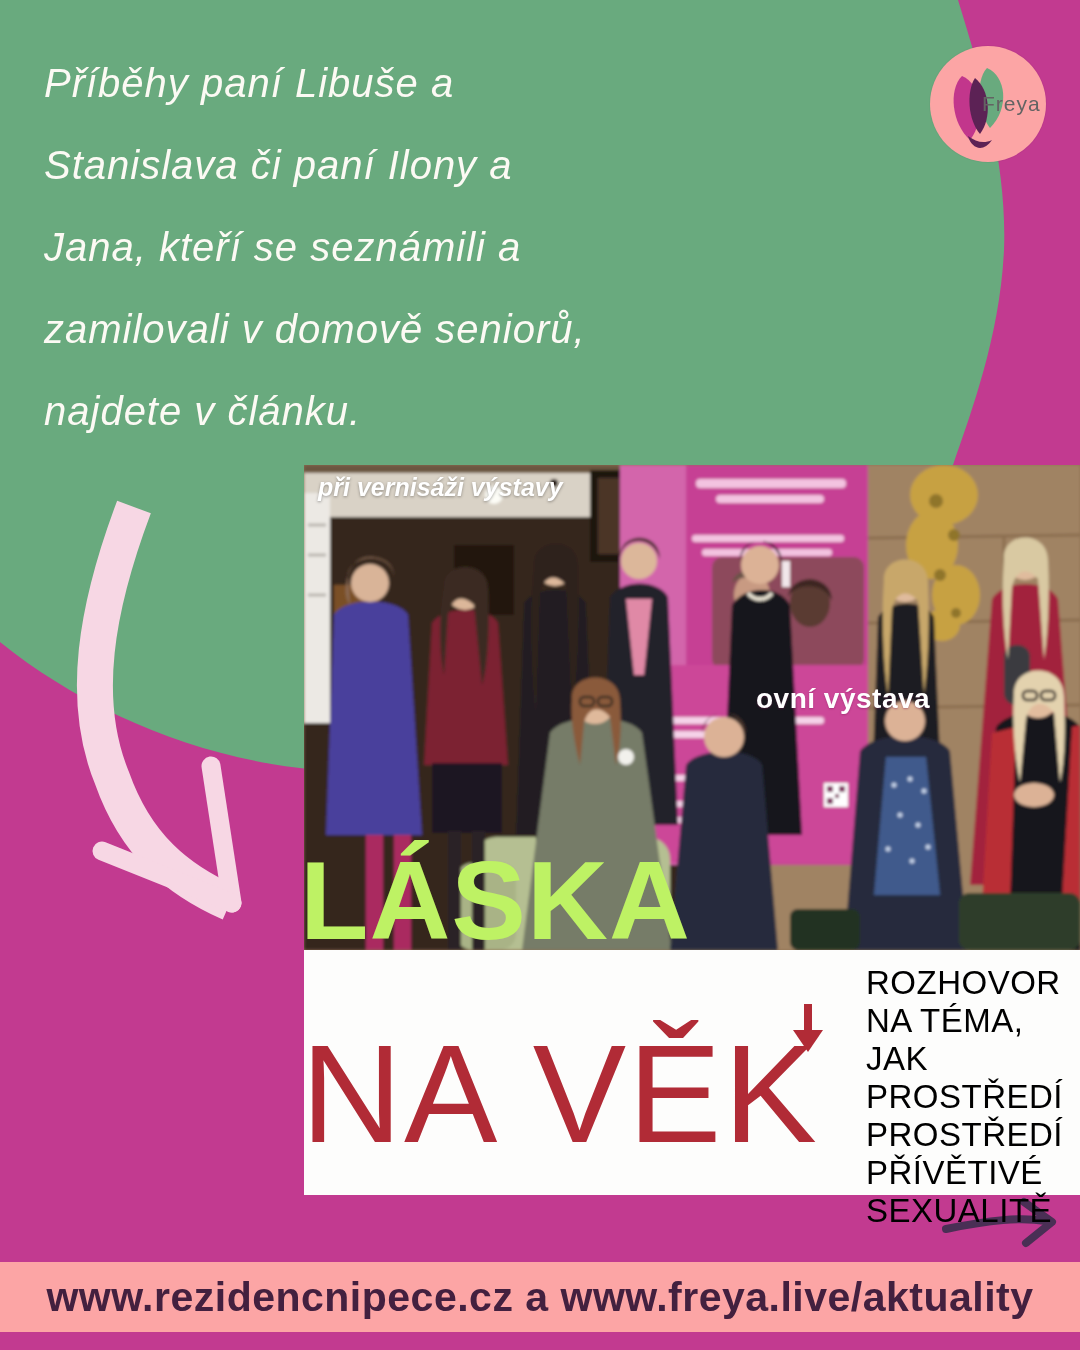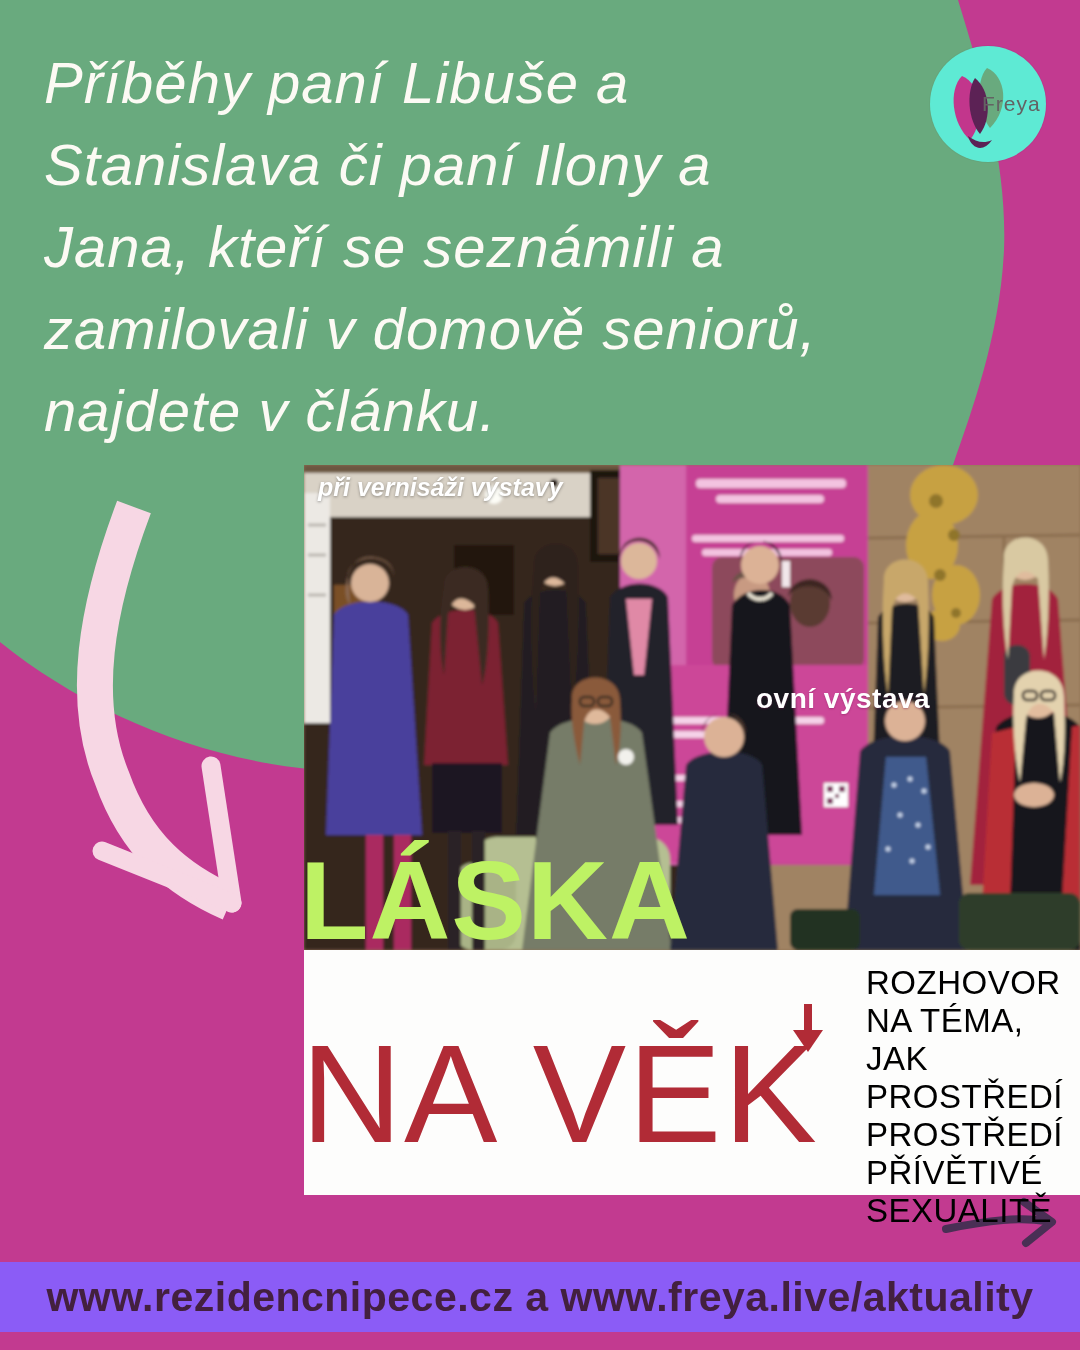--- a/index.html
+++ b/index.html
@@ -9,28 +9,28 @@
     font-family:"Liberation Sans",sans-serif;
     margin:0 auto;
   }
   .abs{position:absolute;}
   svg{display:block;}
 
   
   .headline{
     left:44px;top:42px;width:920px;
     font-style:italic;font-weight:400;
-    font-size:58px;line-height:82px;letter-spacing:1px;
+    font-size:40px;line-height:82px;letter-spacing:1px;
     color:#fcfaf4;
   }
 
   
   .logo-circle{
     left:930px;top:46px;width:116px;height:116px;border-radius:50%;
-    background:#5eead4;box-shadow:0 0 0 1px rgba(0,0,0,0.03);
+    background:#fca5a5;box-shadow:0 0 0 1px rgba(0,0,0,0.03);
   }
   .logo-text{
     position:absolute;left:52px;top:46px;
     font-size:21px;letter-spacing:1px;color:#636363;font-weight:400;
   }
 
   
   .photo{left:304px;top:465px;width:776px;height:485px;overflow:hidden;background:#8f7254;}
   .photo-caption{
     position:absolute;left:14px;top:6px;
@@ -60,21 +60,21 @@
     left:301px;top:1024px;
     font-size:140px;font-weight:400;color:#b12b36;line-height:140px;letter-spacing:2px;white-space:nowrap;
   }
   .topic{
     left:866px;top:964px;width:210px;
     font-size:33px;line-height:38px;color:#000000;letter-spacing:0.5px;font-weight:400;
   }
 
   
   .url-band{
-    left:0;top:1262px;width:1080px;height:70px;background:#8b5cf6;
+    left:0;top:1262px;width:1080px;height:70px;background:#fca5a5;
     display:flex;align-items:center;justify-content:center;
   }
   .url-text{
     font-size:41px;font-weight:bold;color:#43203f;letter-spacing:0.5px;
   }
 </style>
 </head>
 <body>
 
 <div class="canvas">

